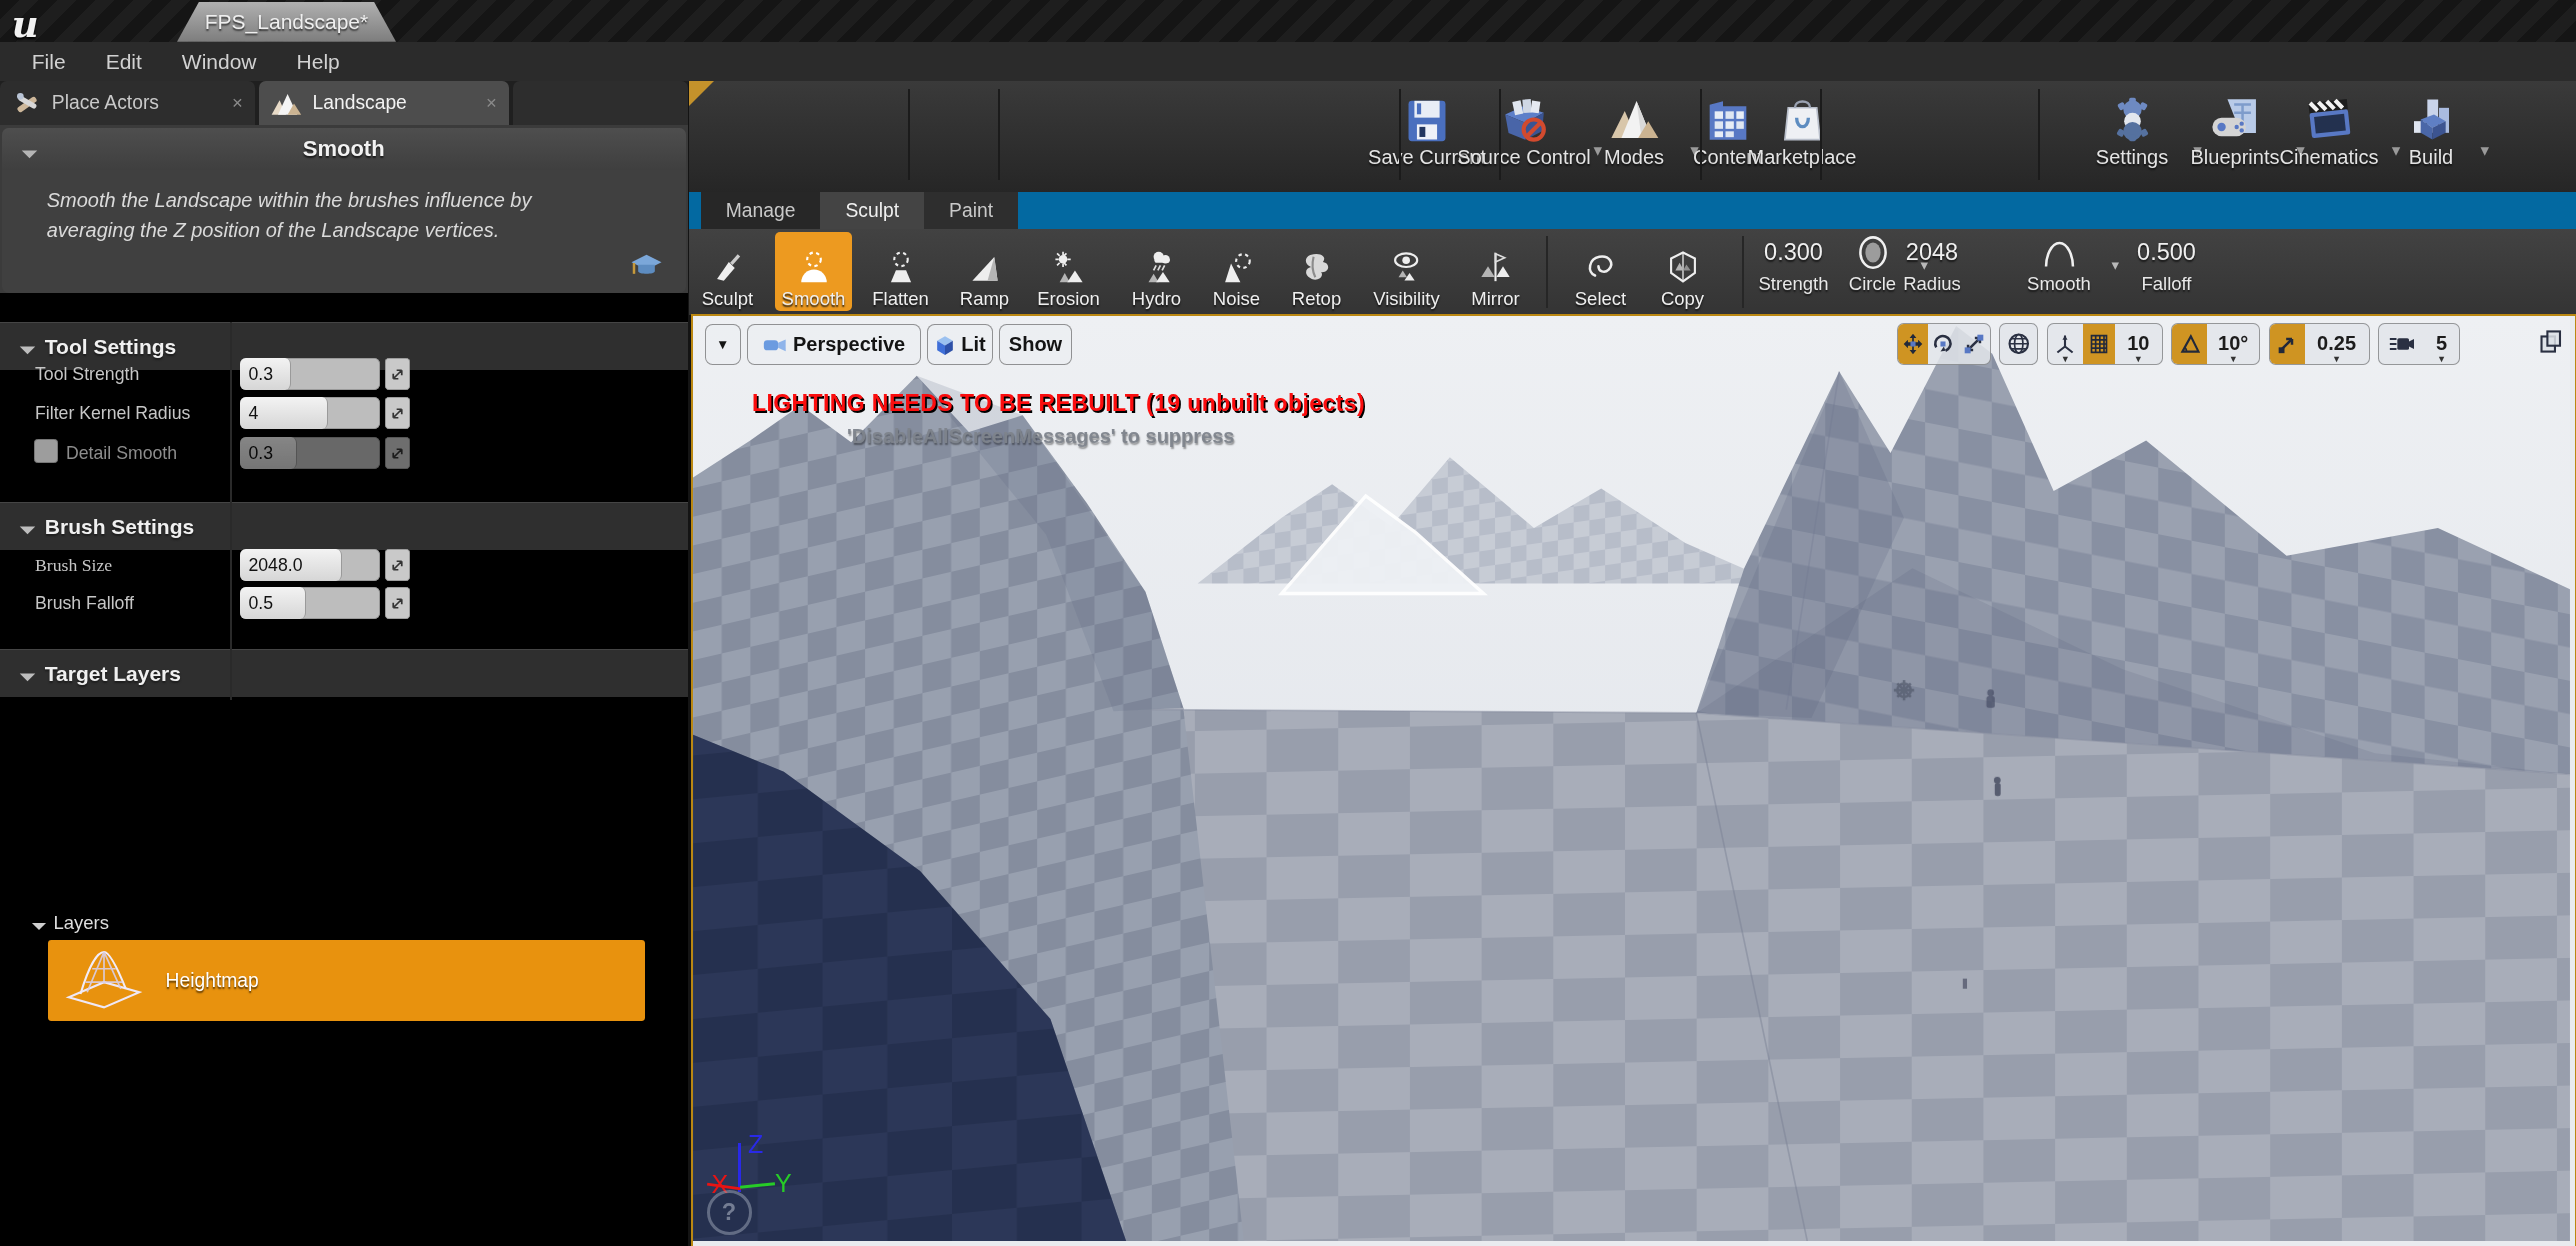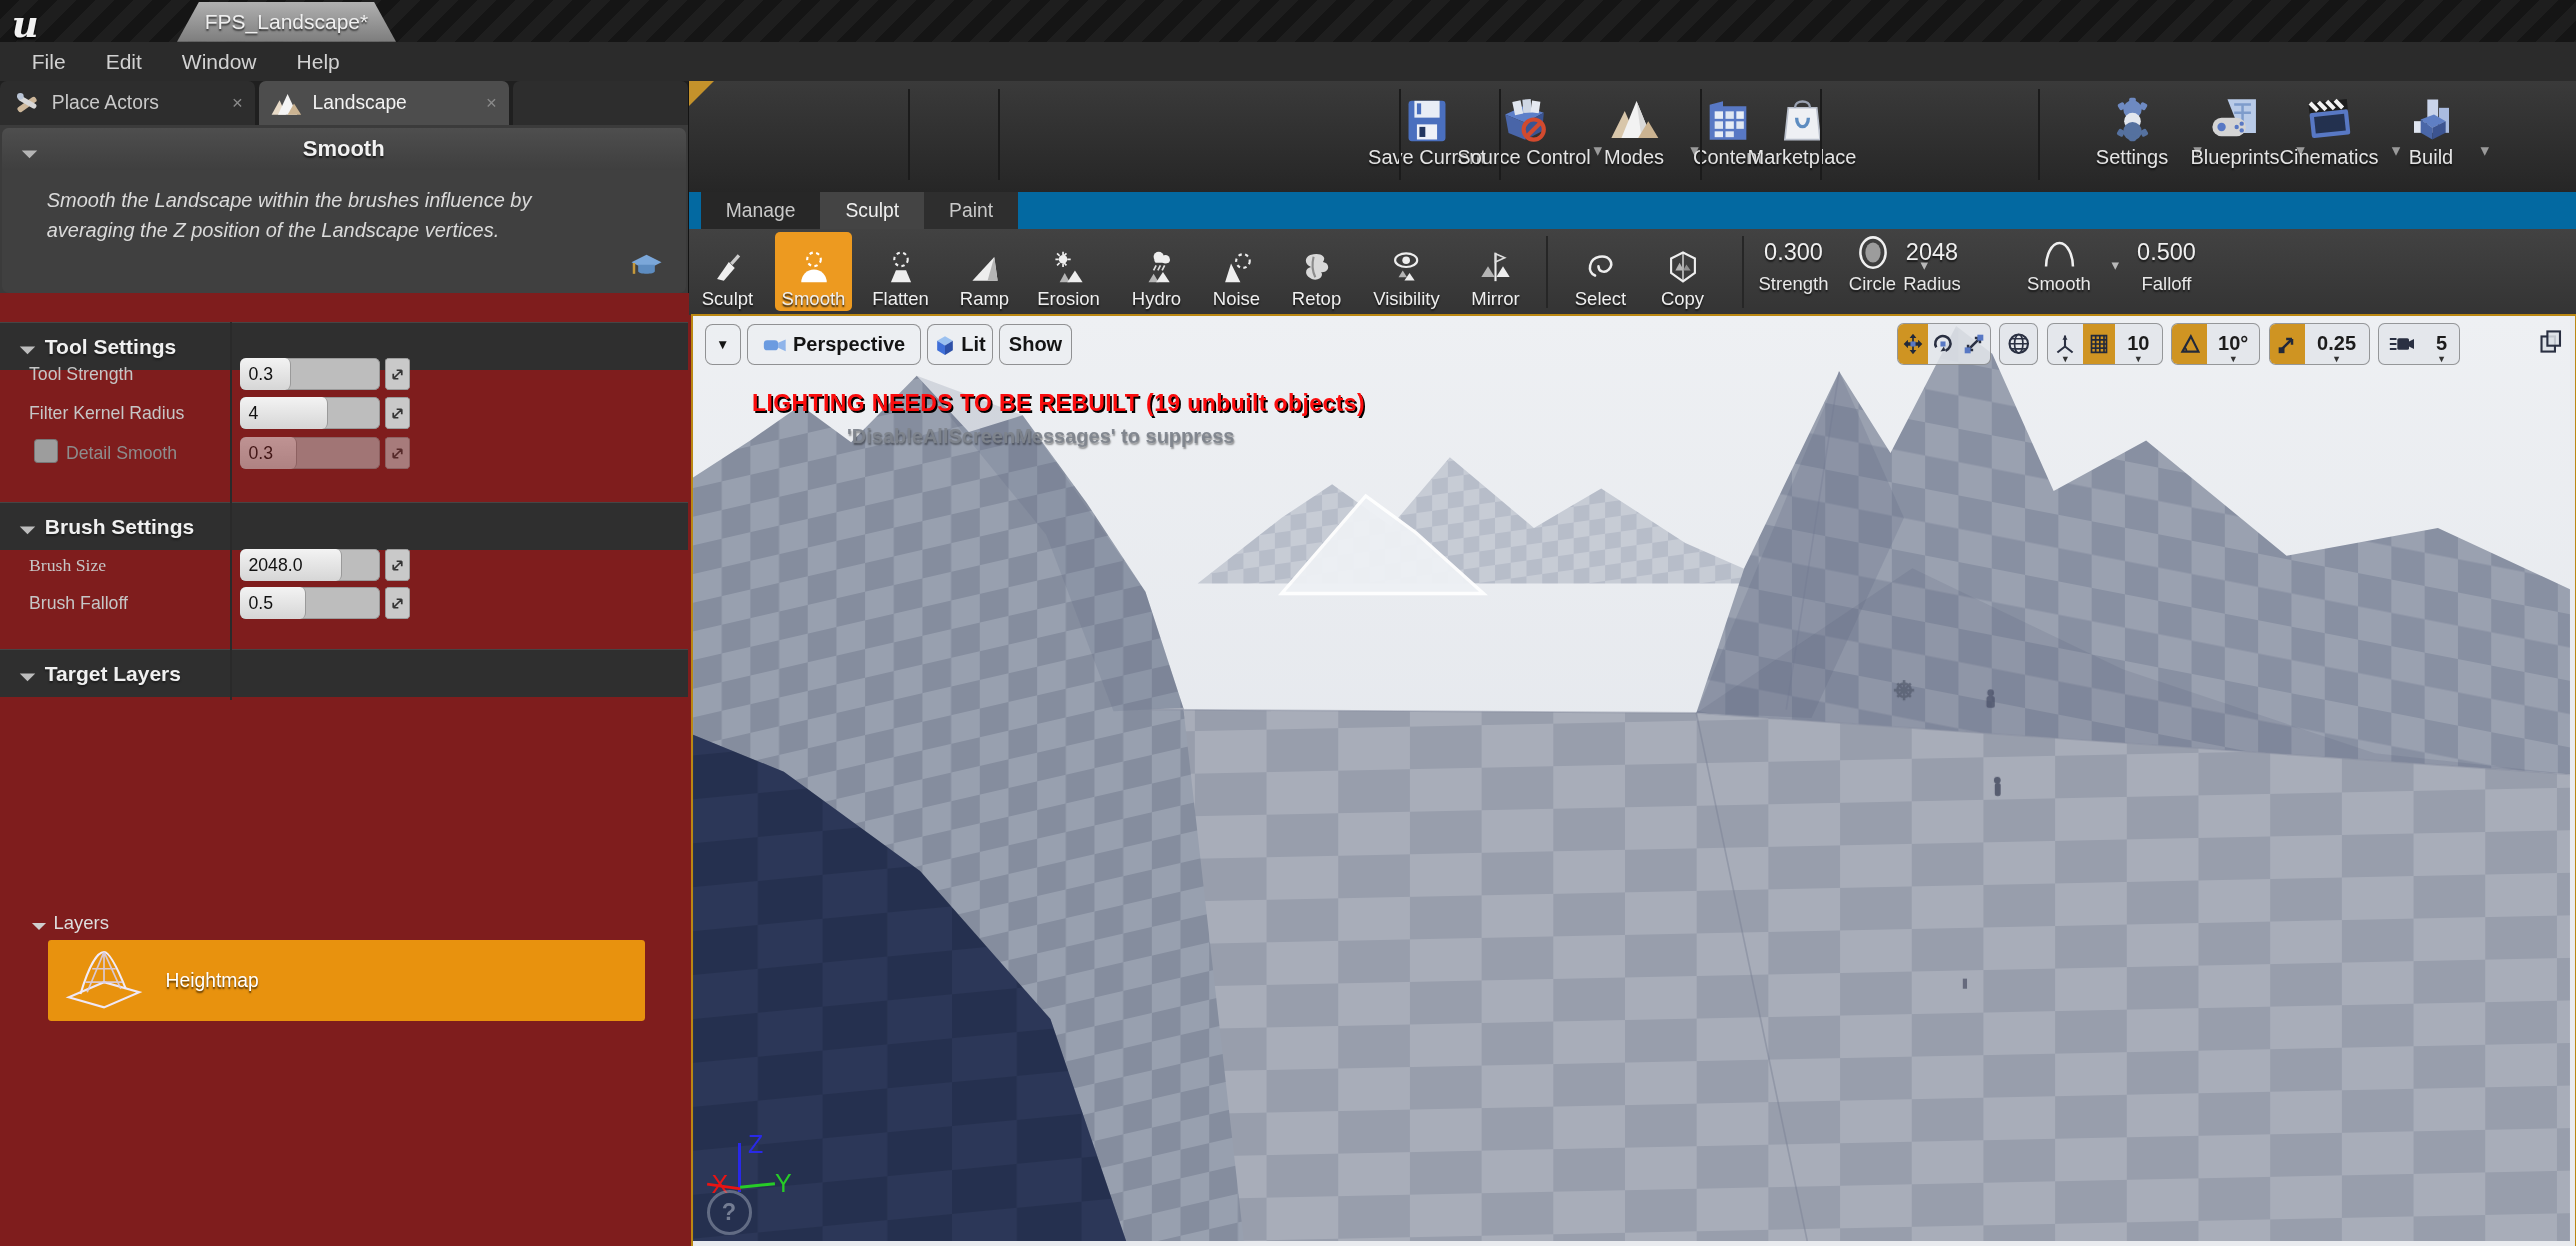--- a/index.html
+++ b/index.html
@@ -34,27 +34,27 @@
   #smooth-header{left:0;top:0;width:684px;height:42px;border-radius:6.7px 6.7px 0 0;
     background:linear-gradient(#4e4e4e,#3f3f3f);display:flex;align-items:center;justify-content:center;}
   #smooth-header span{font-weight:bold;font-size:22px;color:#f2f2f2;text-shadow:0 1.7px 1.7px #1a1a1a;}
   .tri{width:0;height:0;border-left:11.8px solid transparent;border-bottom:11.8px solid #c9c9c9;
     transform:rotate(0deg);display:inline-block;}
   #smooth-header .tri{position:absolute;left:22px;top:17px;}
   #desc{left:0;top:49px;width:684px;height:109px;}
   #desc .line{position:absolute;left:45px;font:italic 20px "Liberation Sans",sans-serif;color:#dadada;}
   #desc .line.l1{top:11.8px;} #desc .line.l2{top:42px;}
   #doc-cap{position:absolute;right:22px;bottom:3.4px;}
-  #settings-area{left:0;top:212px;width:688px;height:954px;background:#7f1d1d;padding-left:12px;}
+  #settings-area{left:0;top:212px;width:688px;height:954px;background:#000000;}
   .sec-head{position:absolute;left:0;width:688px;height:47px;background:#2f2f2f;
     border-top:0.8px solid #454545;display:flex;align-items:center;}
   .sec-head .tri{margin-left:22px;border-bottom-color:#bdbdbd;}
   .sec-head span{font-weight:bold;font-size:21px;color:#f0f0f0;margin-left:11.8px;text-shadow:0 1.7px 1.7px #1d1d1d;}
   #col-divider{left:230px;top:240px;width:1.7px;height:407px;background:#2a2a2a;}
-  .row-label{position:absolute;left:29px;width:189px;font-size:17.7px;color:#c6c6c6;line-height:32px;}
+  .row-label{position:absolute;left:35px;width:189px;font-size:17.7px;color:#c6c6c6;line-height:32px;}
   .row-label.dim{color:#8d8d8d;left:66px;}
   .slider{position:absolute;left:240px;width:140px;height:32px;background:#bdbdbd;border-radius:5.9px;
     box-shadow:inset 0 0 0 0.8px #8f8f8f;overflow:hidden;}
   .slider .fill{height:32px;background:linear-gradient(#f3f3f3,#d6d6d6);border-radius:5.9px;
     border-right:1.7px solid #9a9a9a;}
   .slider .val{position:absolute;left:8.4px;top:0;font-size:17.7px;color:#111;line-height:32px;}
   .spin{position:absolute;left:385px;width:25px;height:32px;background:#c9c9c9;border-radius:4.2px;
     display:flex;align-items:center;justify-content:center;box-shadow:inset 0 0 0 0.8px #8f8f8f;}
   .dis{opacity:.55;}
   .checkbox{position:absolute;left:34px;width:22px;height:22px;background:#9d9d9d;

